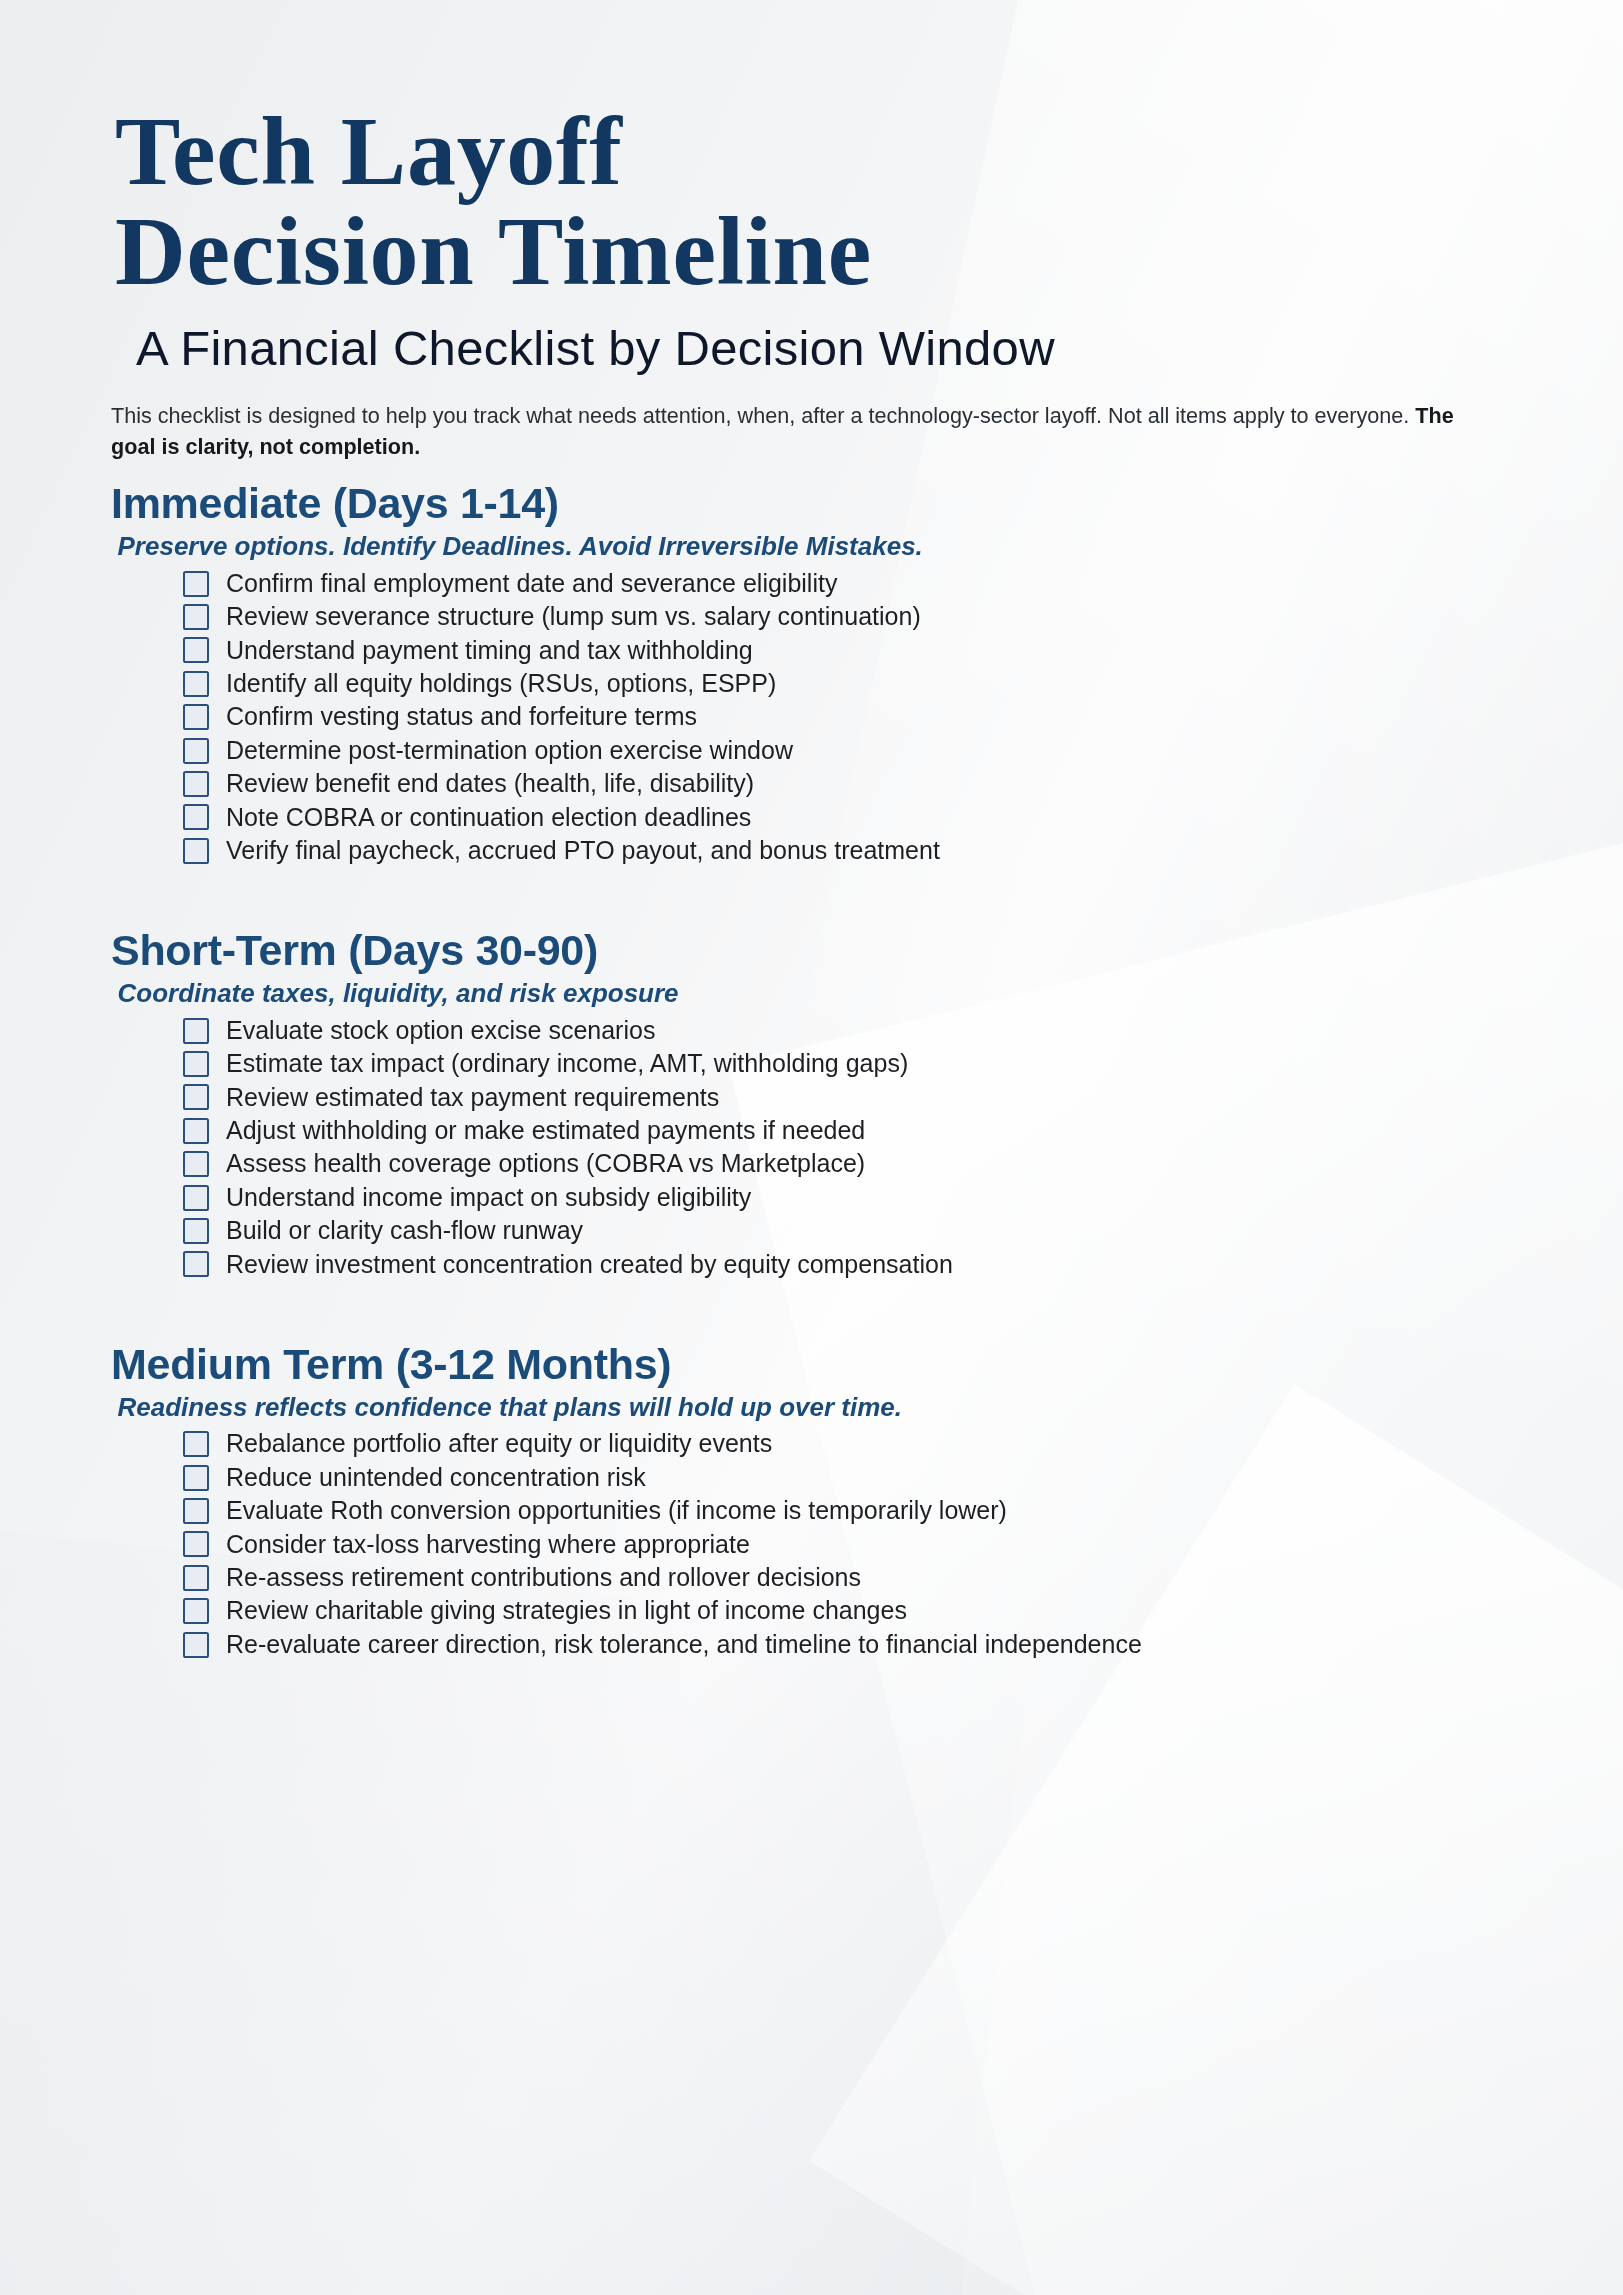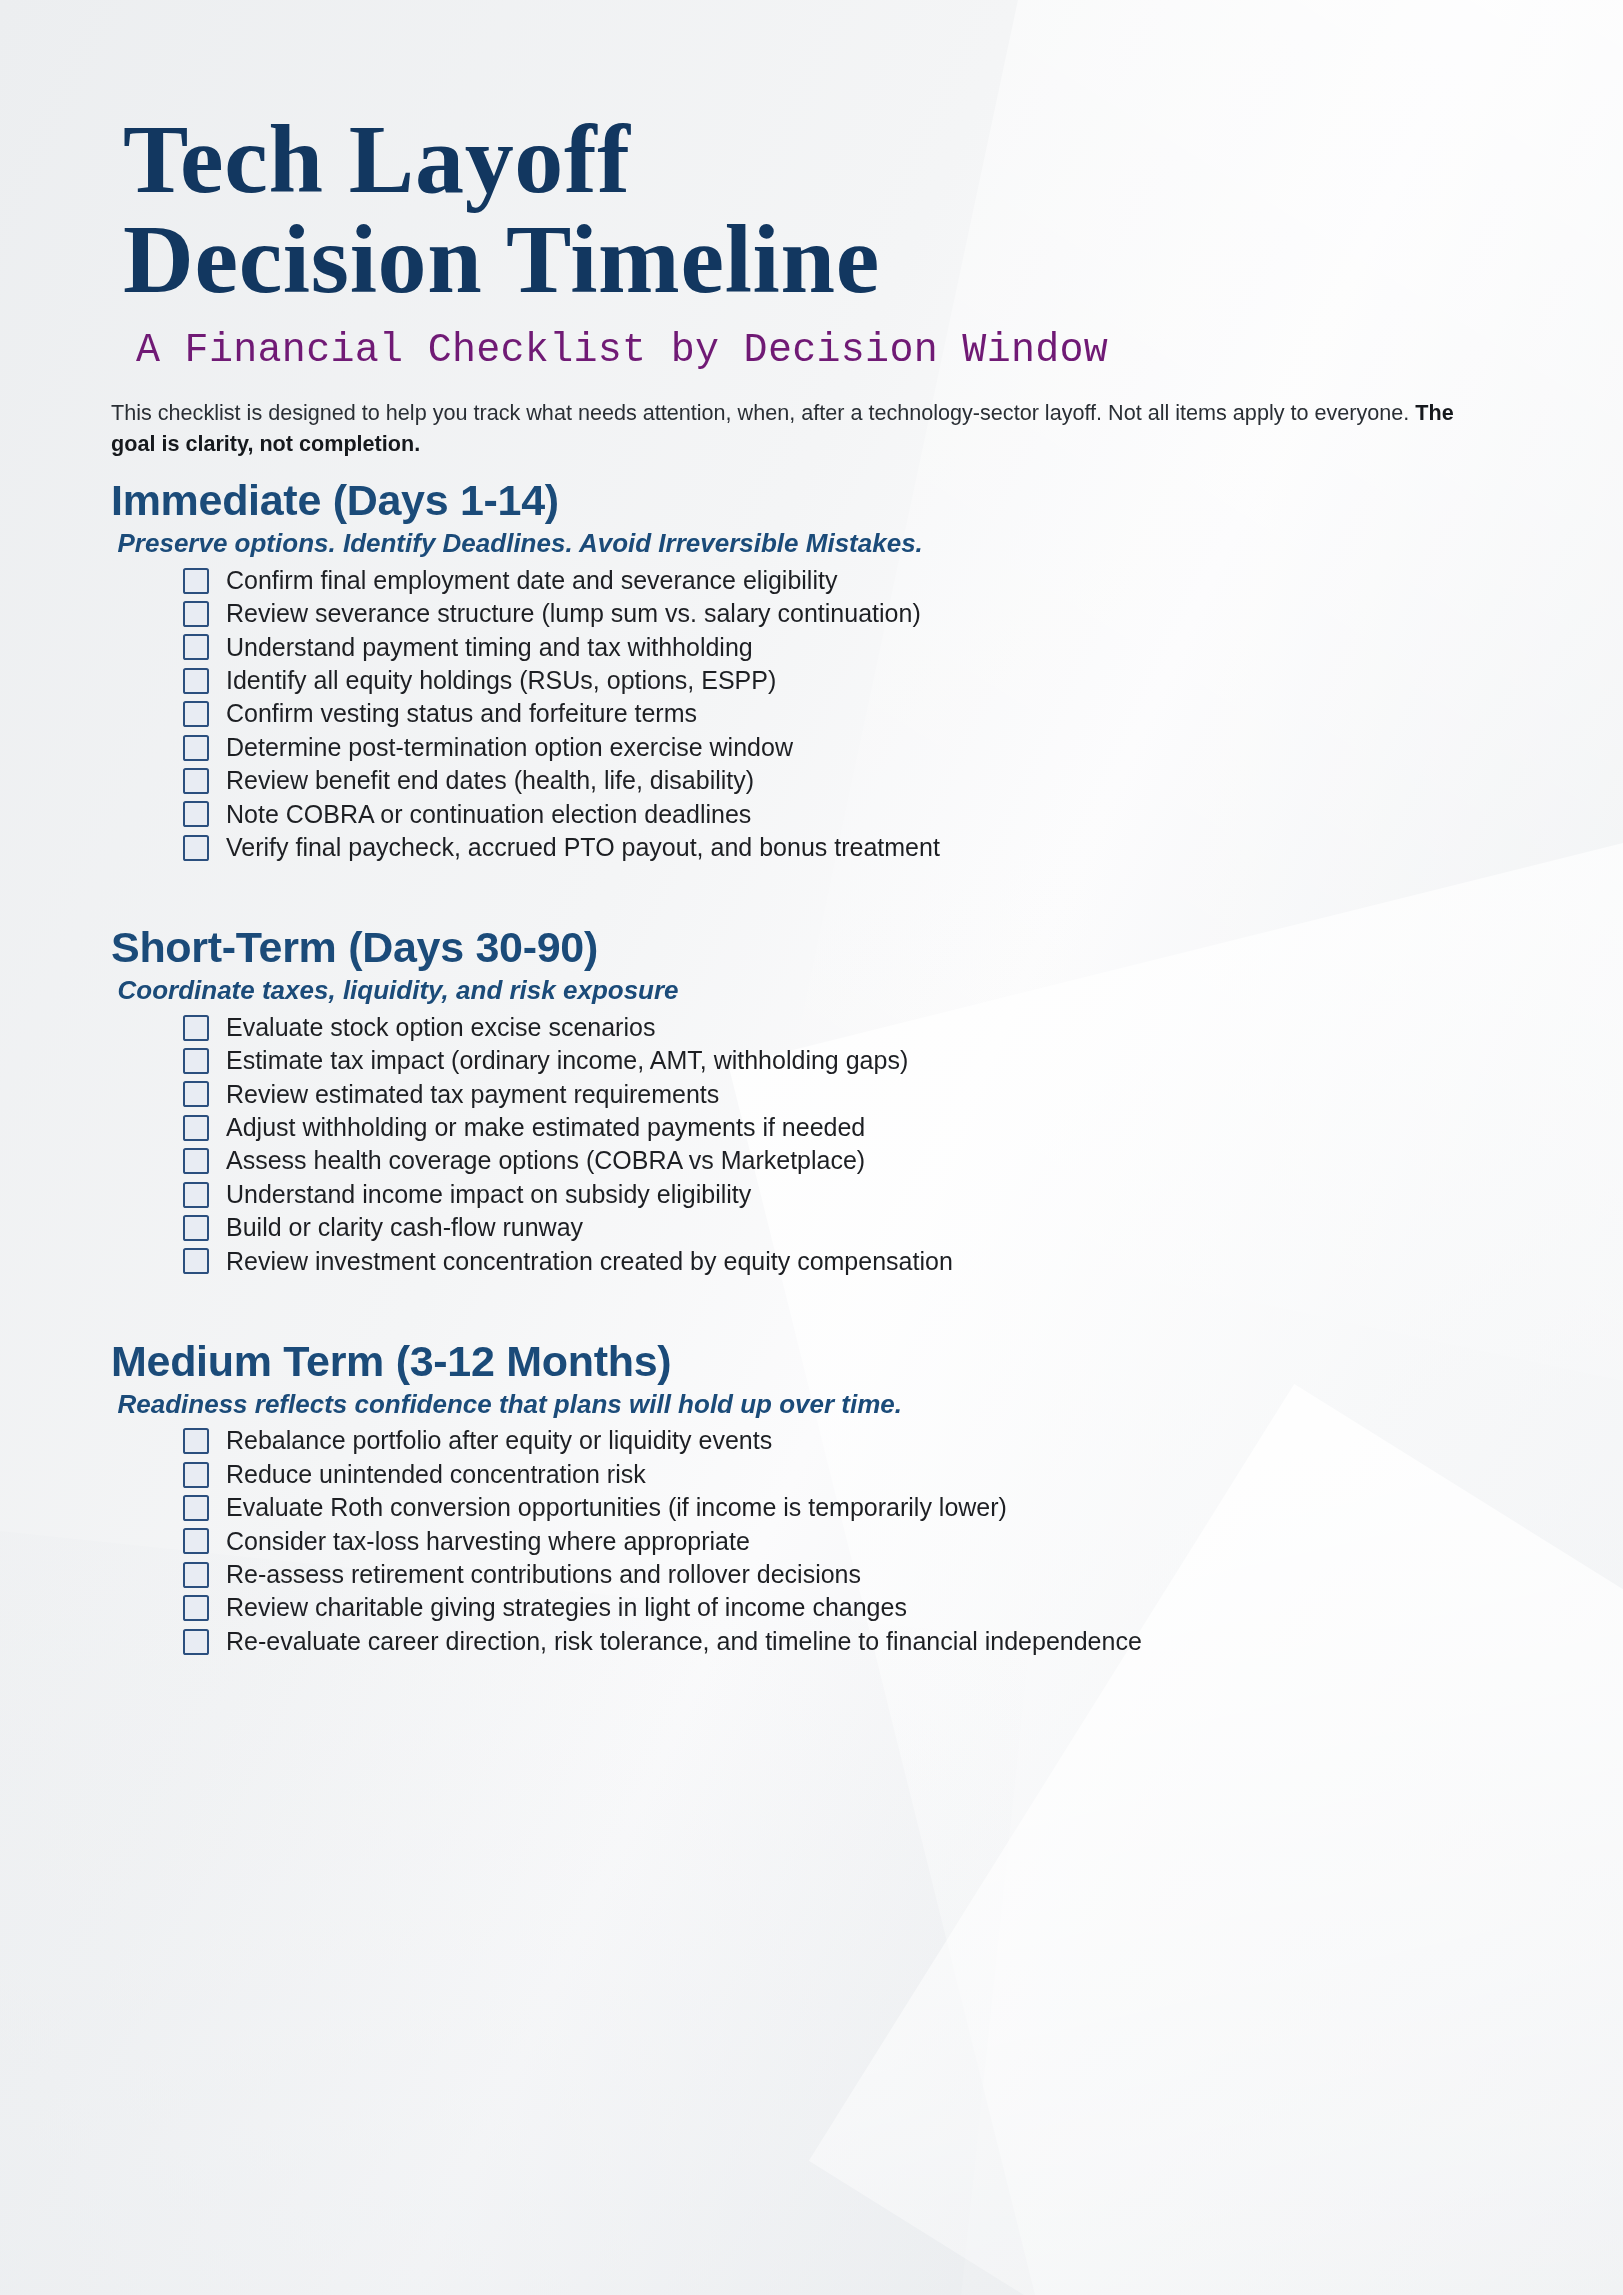--- a/index.html
+++ b/index.html
@@ -52,33 +52,32 @@
     box-sizing: border-box;
   }
 
   .title {
     font-family: "Liberation Serif", serif;
     color: #123760;
     font-weight: bold;
     font-size: 98px;
     line-height: 1.02;
     letter-spacing: 0.7px;
-    margin: 12px;
+    margin: 4px;
   }
   .title .line {
     display: block;
   }
 
   .subtitle {
-    color: #701a75;
-    font-size: 40px;
+    color: #0f172a;
+    font-size: 49px;
     font-weight: normal;
     margin: 18.3px 0 0 25px;
     letter-spacing: 0.3px;
-    font-family: Liberation Mono, monospace;
   }
 
   .intro {
     color: #2a2f35;
     font-size: 21.6px;
     line-height: 1.45;
     margin: 23.6px 0 0 0;
     max-width: 1387px;
   }
   .intro b { font-weight: bold; color: #16191d; }

